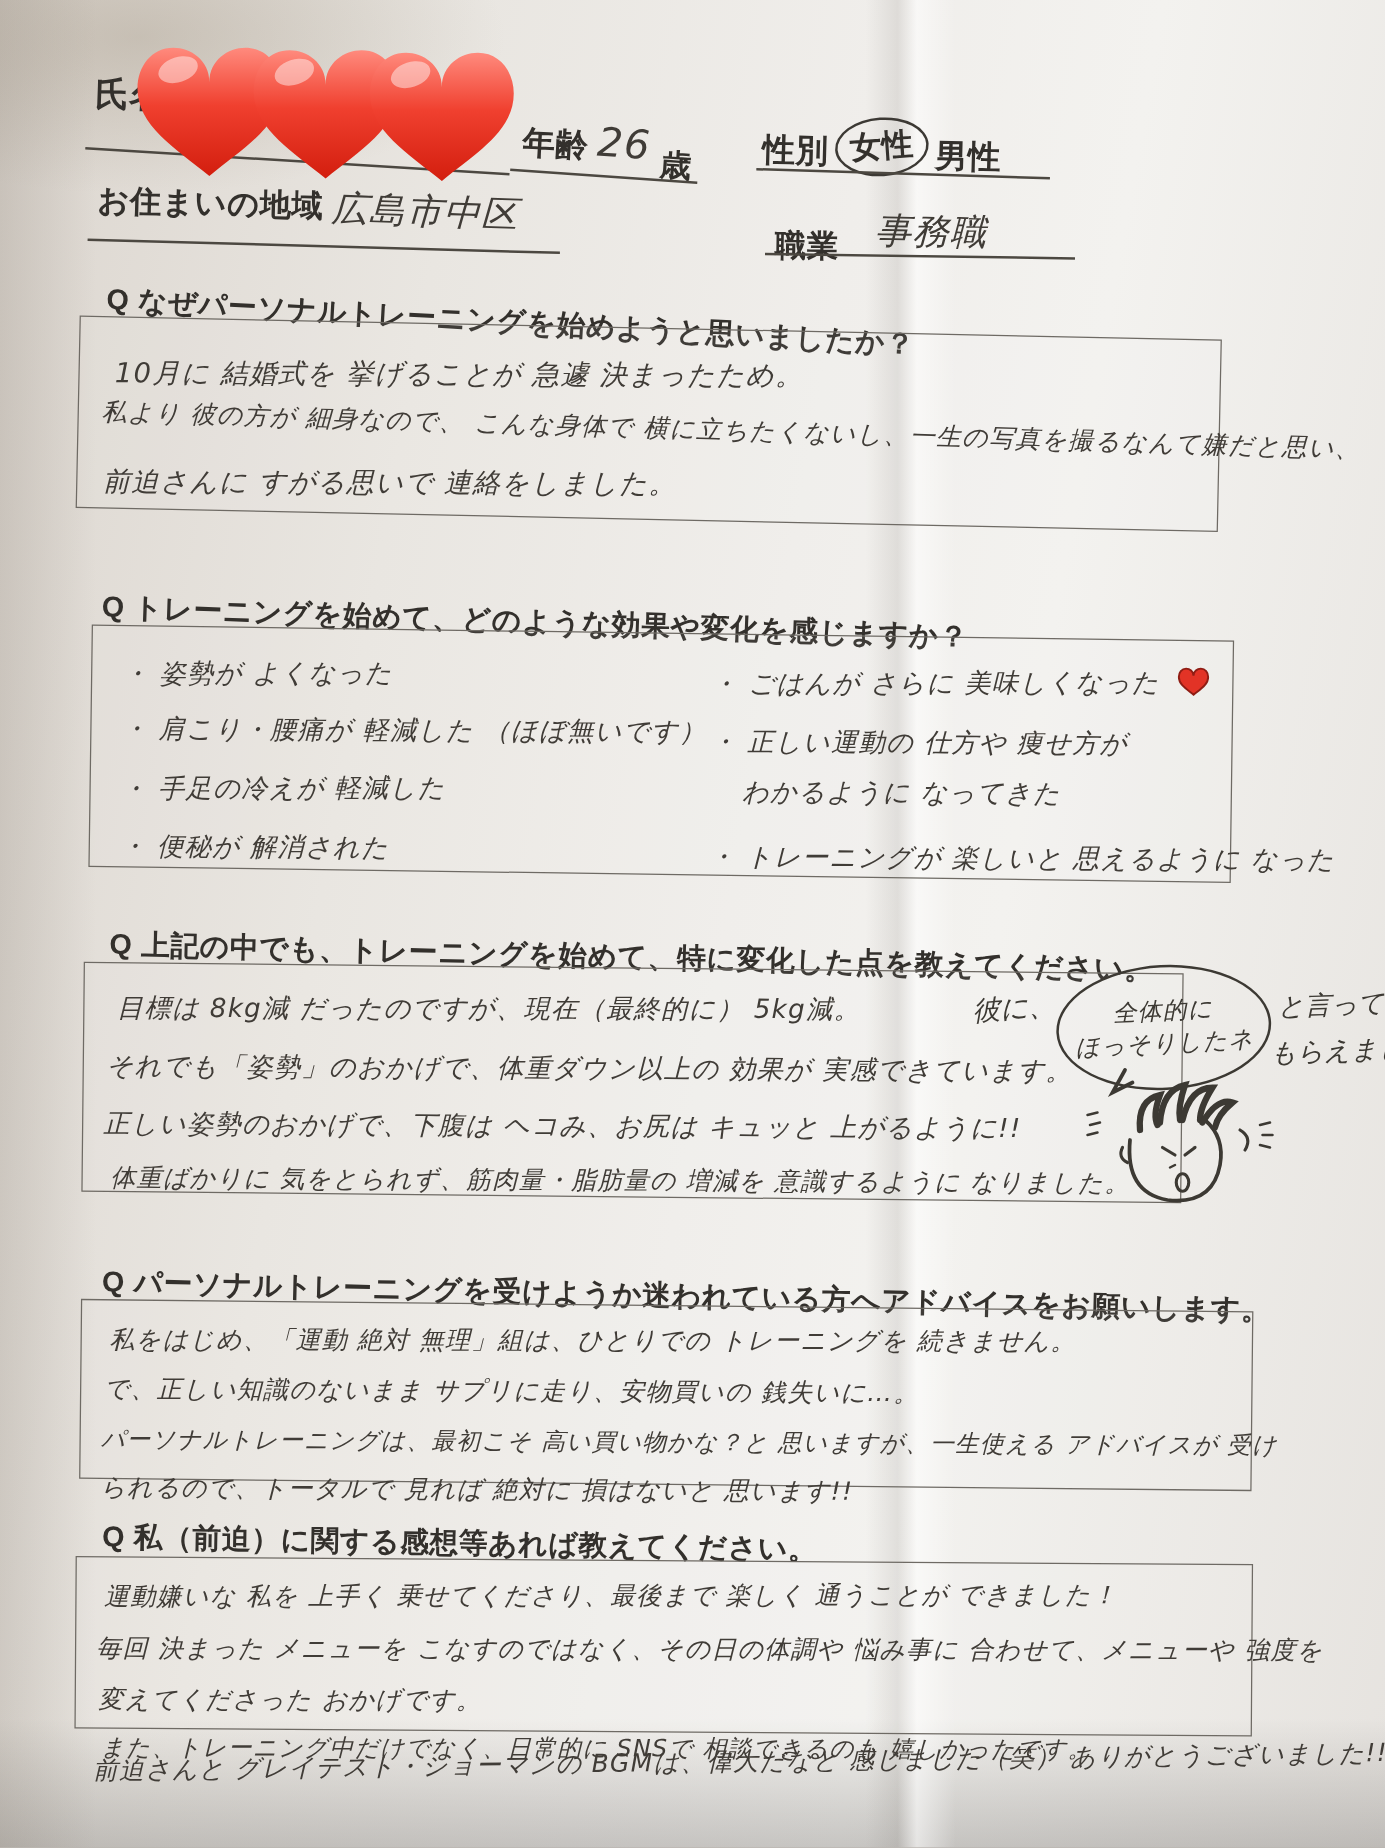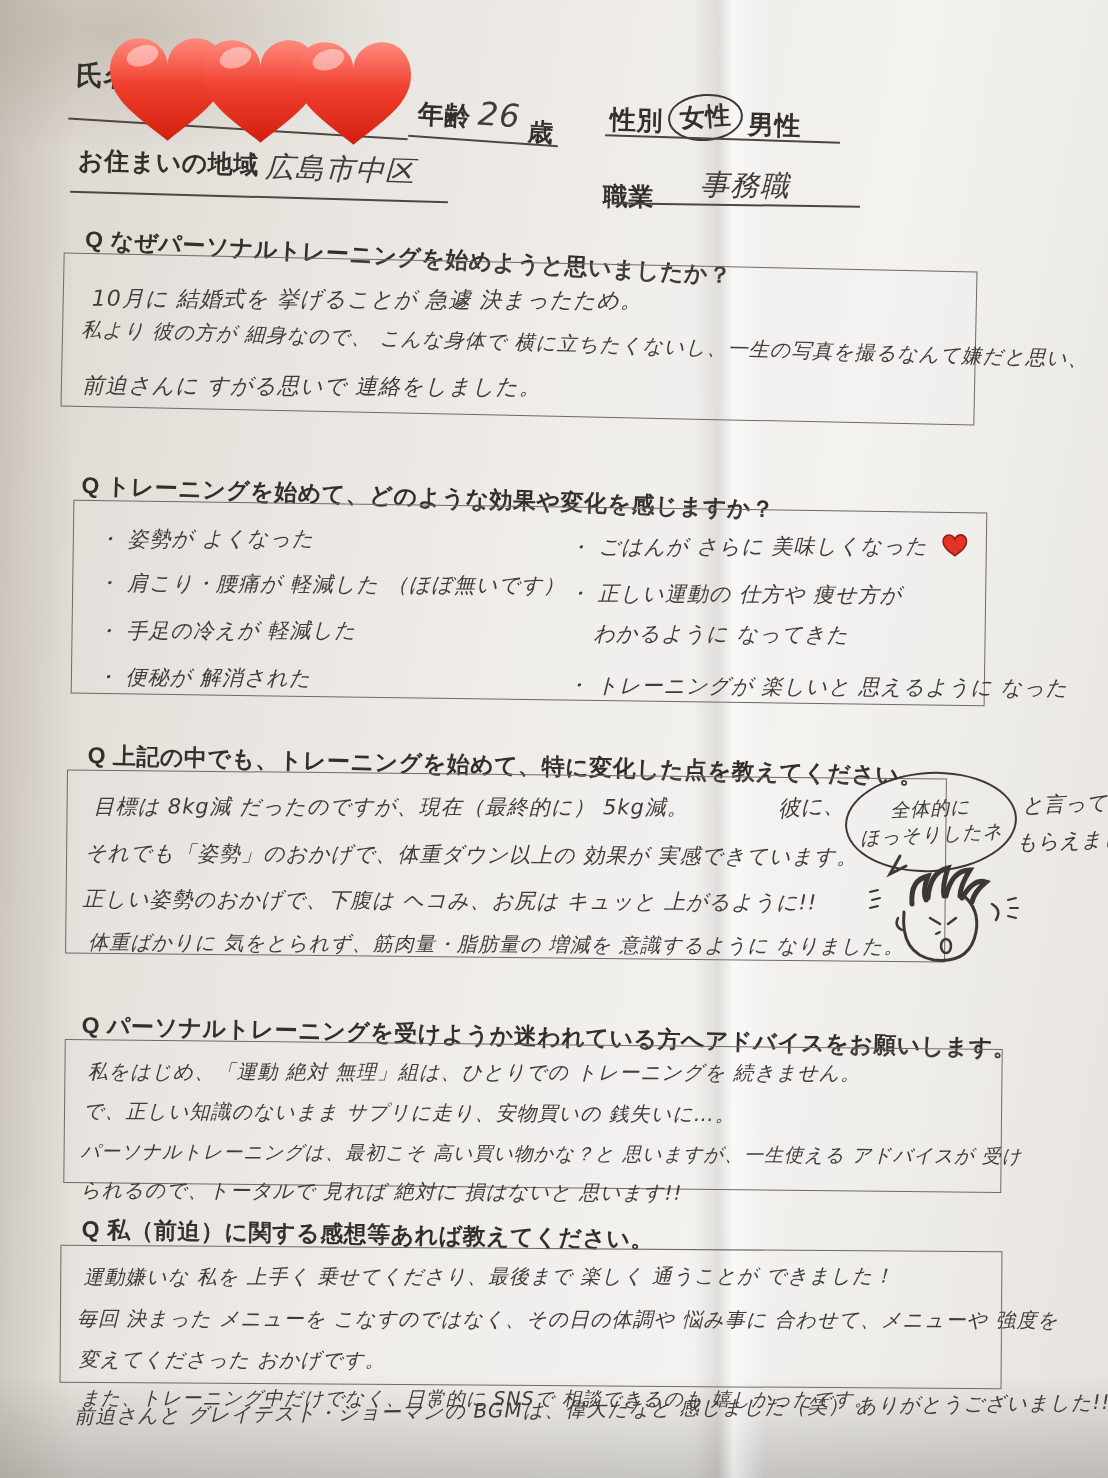--- a/index.html
+++ b/index.html
@@ -70,21 +70,21 @@
 
   <span class="printed" style="left:610px;top:103px;font-size:26px;transform:rotate(1.5deg);">性別</span>
   <span class="printed circle-opt" style="left:668px;top:94px;font-size:25px;">女性</span>
   <span class="printed" style="left:748px;top:108px;font-size:26px;transform:rotate(1.5deg);">男性</span>
   <div class="uline" style="left:605px;top:138px;width:235px;transform:rotate(1.8deg);"></div>
 
   <span class="printed" style="left:78px;top:146px;font-size:25px;transform:rotate(1.5deg);">お住まいの地域</span>
   <span class="hw" style="left:265px;top:150px;font-size:29px;transform:rotate(2deg);">広島市中区</span>
   <div class="uline" style="left:70px;top:196px;width:378px;transform:rotate(1.6deg);"></div>
 
-  <span class="printed" style="left:603px;top:180px;font-size:25px;transform:rotate(1deg);">職業</span>
+  <span class="printed" style="left:620px;top:180px;font-size:25px;transform:rotate(1deg);">職業</span>
   <span class="hw" style="left:700px;top:166px;font-size:29px;transform:rotate(1deg);">事務職</span>
   <div class="uline" style="left:612px;top:204px;width:248px;transform:rotate(.8deg);"></div>
 
   <div class="printed qlabel" style="left:86px;top:224px;transform:rotate(3.2deg);">Q なぜパーソナルトレーニングを始めようと思いましたか？</div>
   <div class="abox" style="left:62px;top:262px;width:912px;height:152px;transform:rotate(1.2deg);">
     <div class="hw-line" style="font-size:22px;margin:22px 0 0 28px;transform:rotate(-1deg);">10月に 結婚式を 挙げることが 急遽 決まったため。</div>
     <div class="hw-line" style="font-size:20px;margin:14px 0 0 18px;transform:rotate(.5deg);">私より 彼の方が 細身なので、 こんな身体で 横に立ちたくないし、一生の写真を撮るなんて嫌だと思い、</div>
     <div class="hw-line" style="font-size:22px;margin:16px 0 0 20px;transform:rotate(-1deg);">前迫さんに すがる思いで 連絡をしました。</div>
   </div>
 

